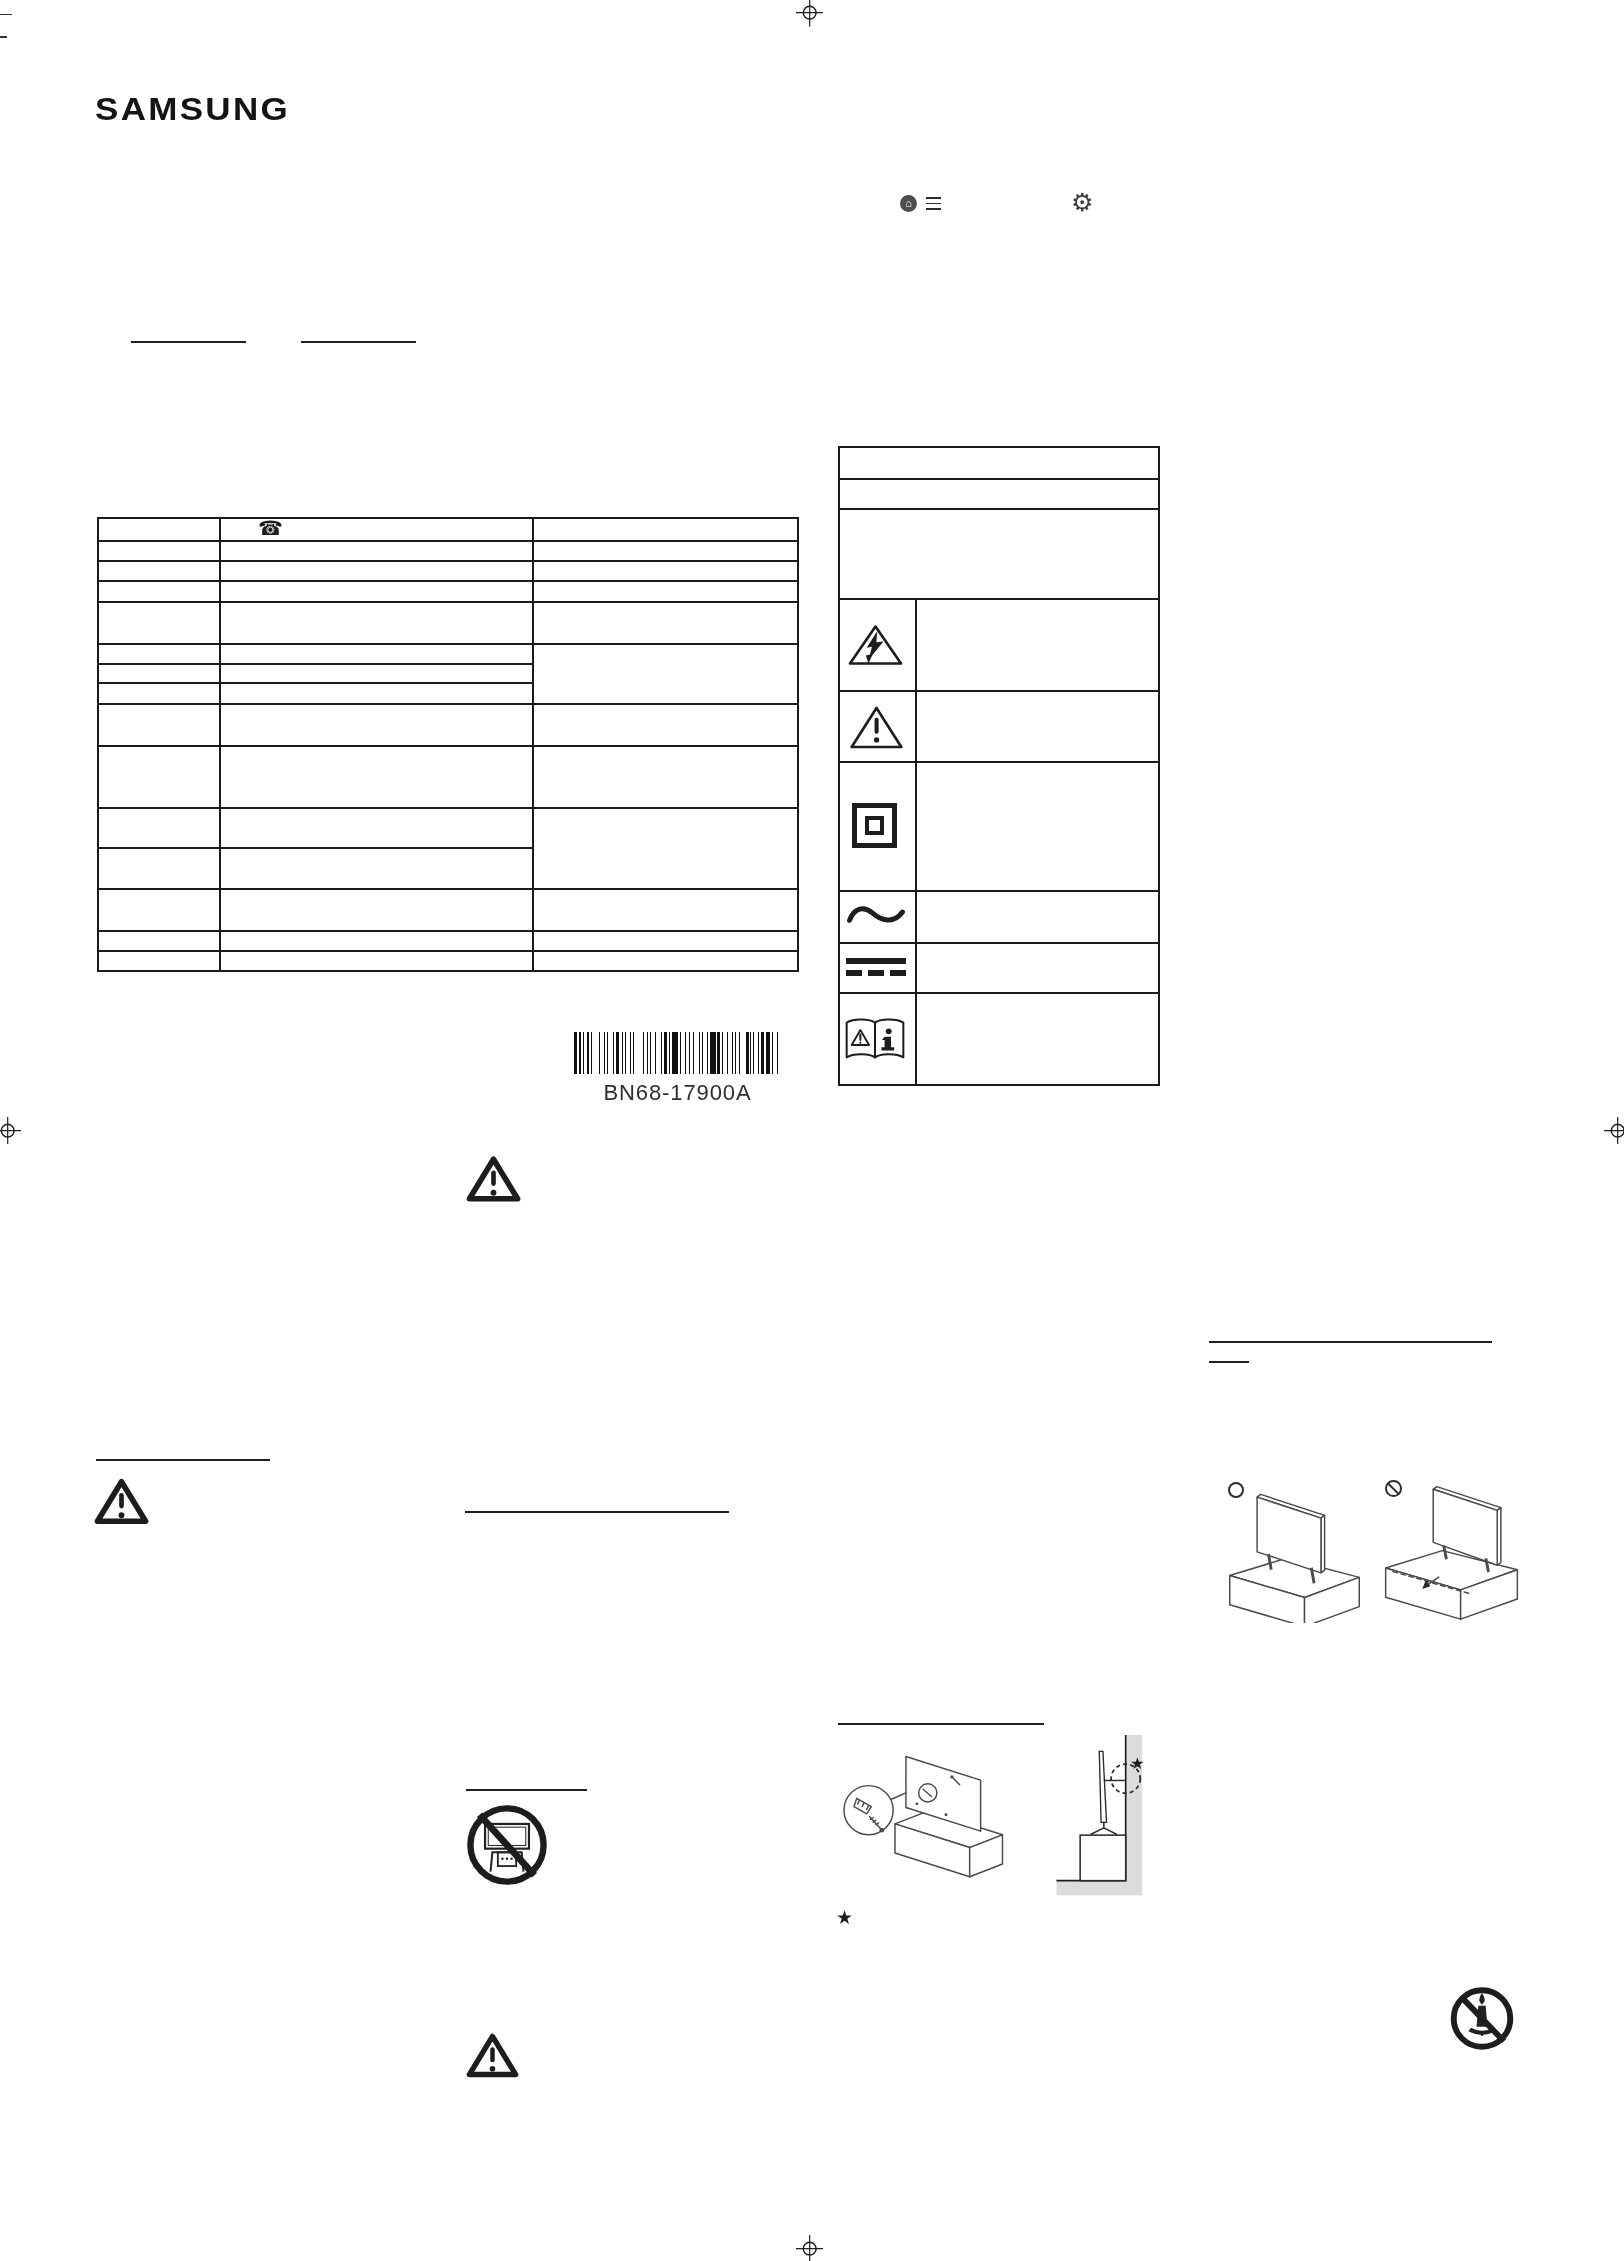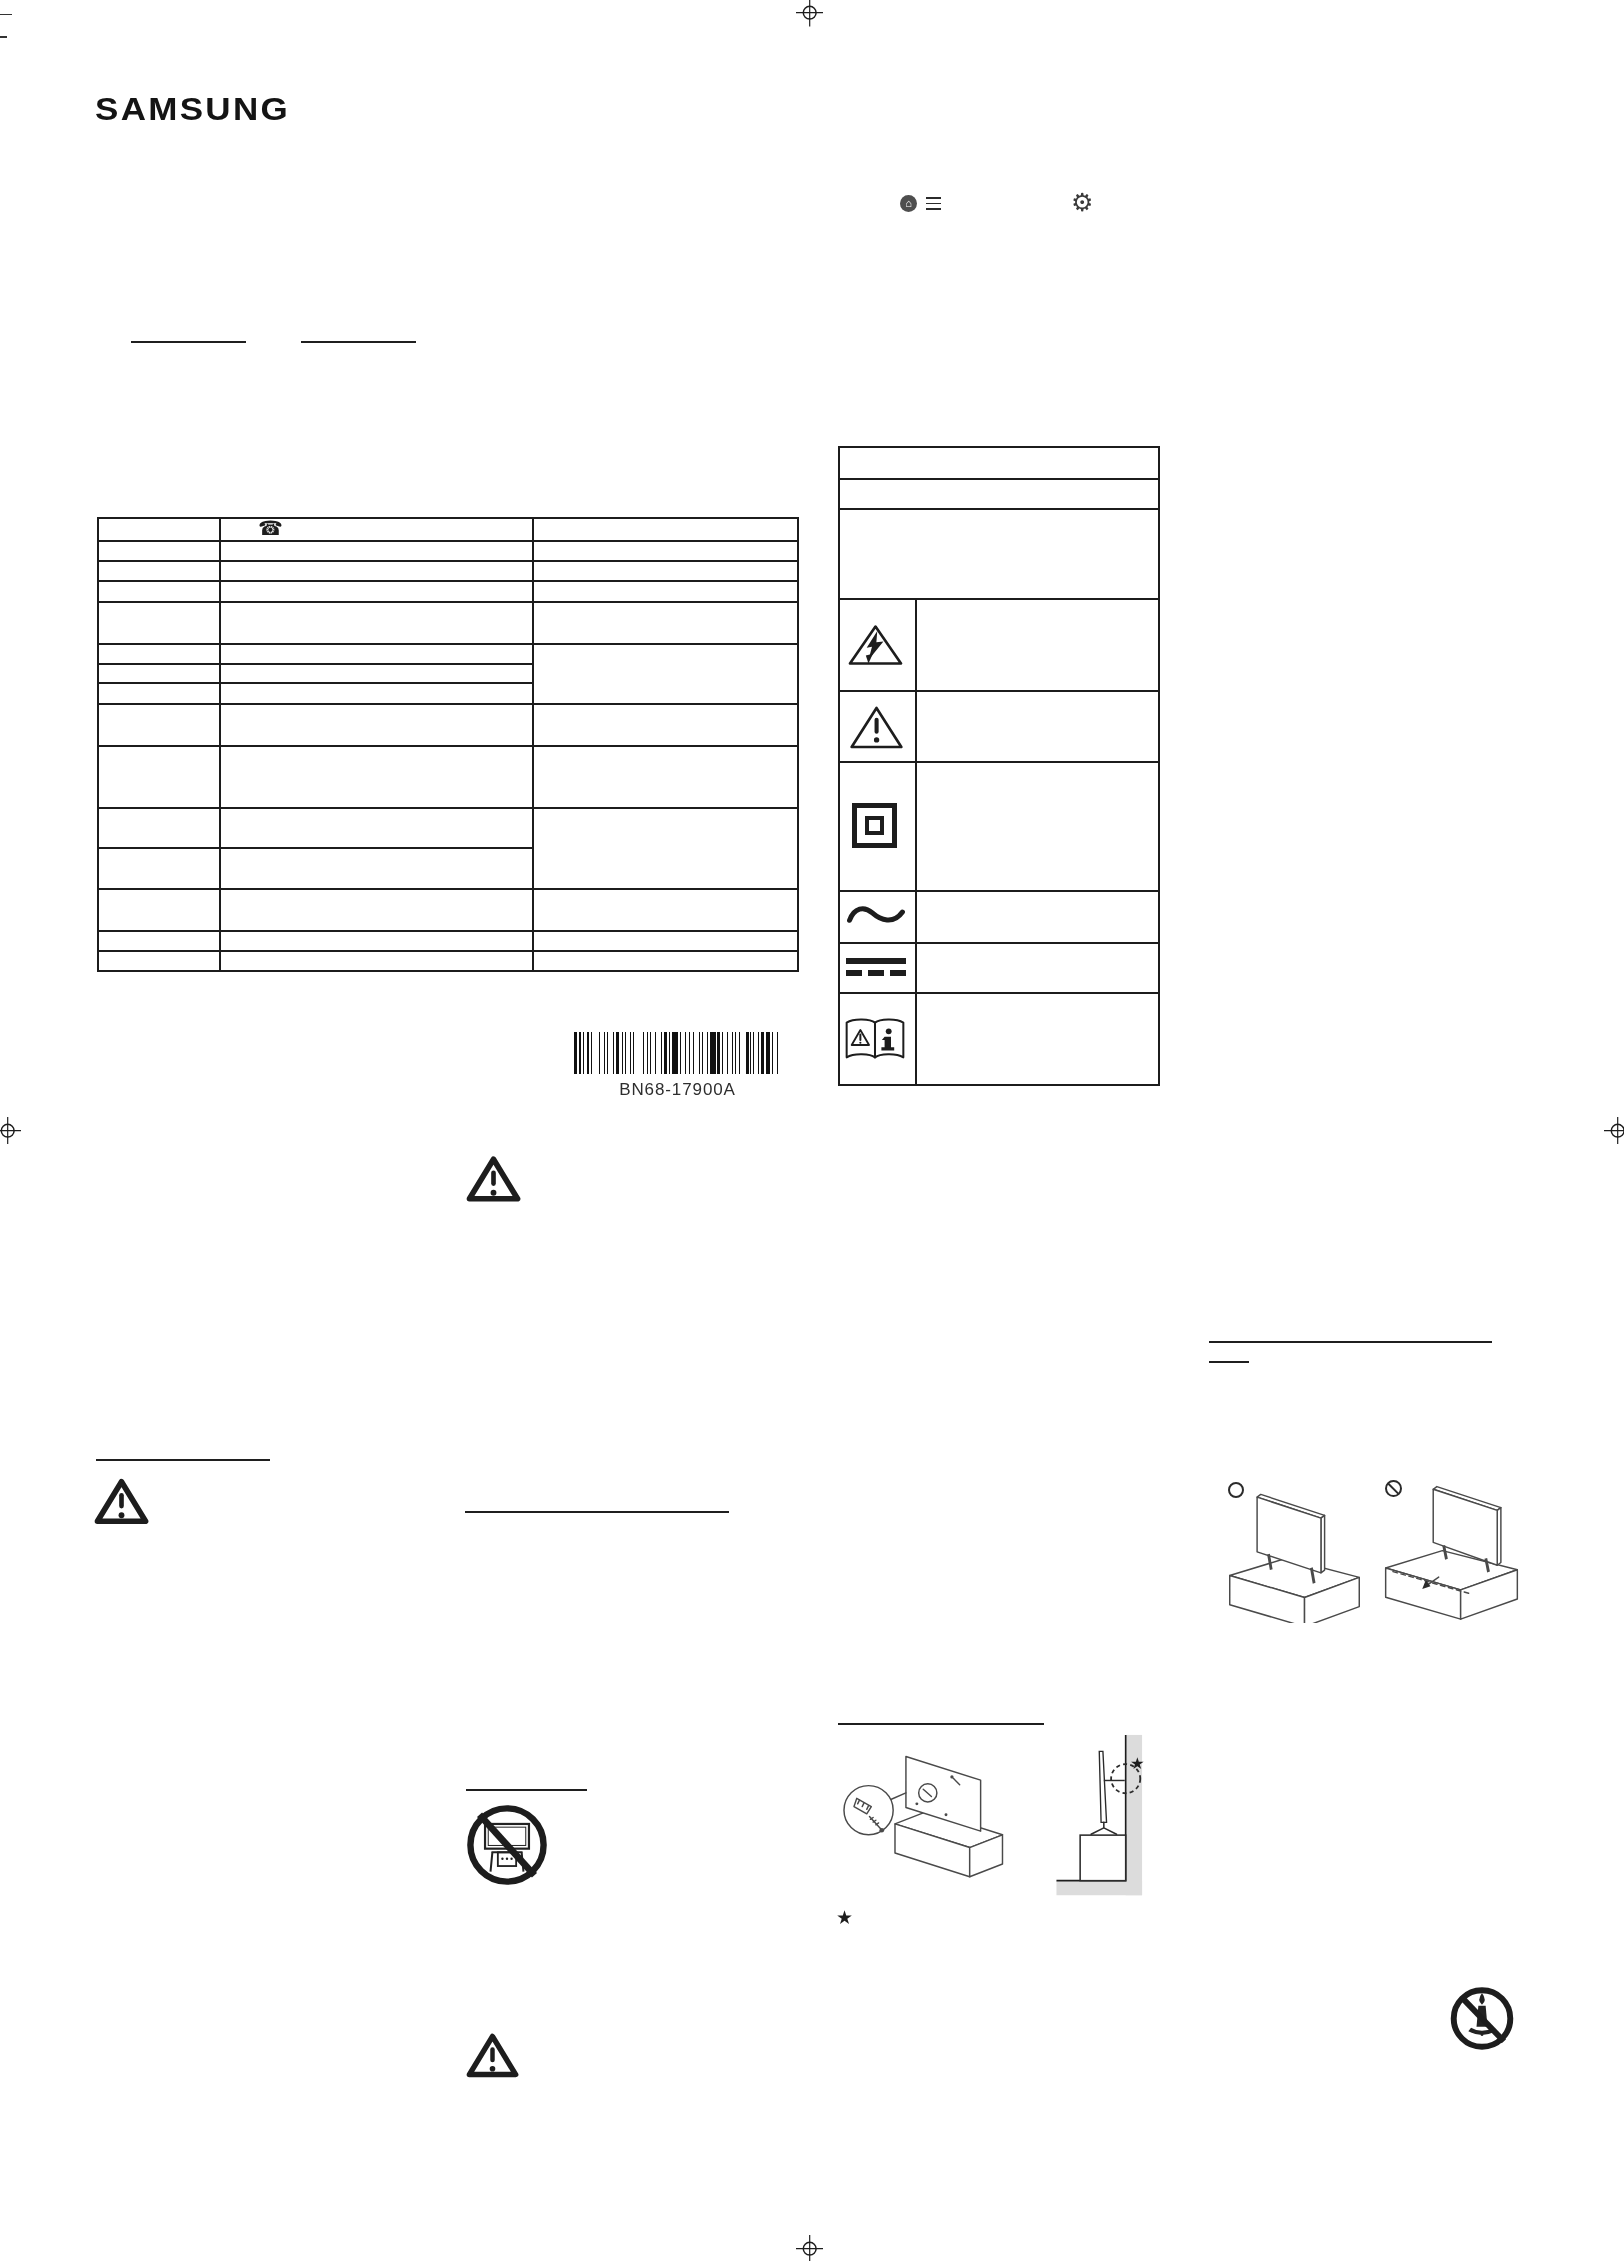--- a/index.html
+++ b/index.html
@@ -24,21 +24,21 @@
   .dc-solid{position:absolute;left:0;top:0;width:60px;height:6px;background:#1d1d1d;}
   .dc-dash{position:absolute;top:12px;width:16.4px;height:5.5px;background:#1d1d1d;}
   svg{display:block;}
   .stroke{fill:none;stroke:#1d1d1d;}
   .illu{fill:#fff;stroke:#4a4a4a;stroke-width:1.6;stroke-linejoin:round;}
   .illu-l{fill:none;stroke:#4a4a4a;stroke-width:1.6;stroke-linejoin:round;stroke-linecap:round;}
   .filldark{fill:#4a4a4a;stroke:none;}
   #barcode{position:absolute;left:574px;top:1032px;width:207px;height:42px;}
   .bar{position:absolute;top:0;height:42px;background:#111;}
   .bclabel{position:absolute;left:574px;top:1080px;width:207px;text-align:center;
-        font-size:17px;letter-spacing:0.9px;color:#2e2e2e;}
+        font-size:22px;letter-spacing:0.9px;color:#2e2e2e;}
   .star{color:#1d1d1d;}
 </style>
 </head>
 <body>
 
 <div id="page">
 
   <div class="abs" style="left:0;top:13.7px;width:12px;height:1.8px;background:#333;"></div>
   <div class="abs" style="left:0;top:36px;width:7.3px;height:1.8px;background:#333;"></div>
 

